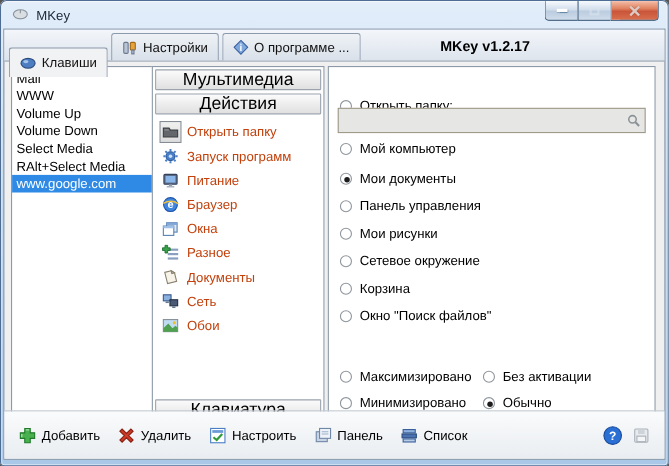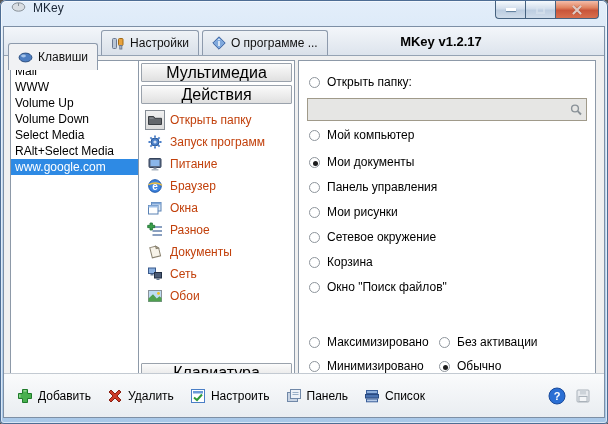--- a/index.html
+++ b/index.html
@@ -9,21 +9,21 @@
     position:relative; width:608px; height:424px; margin:0 auto;
     border-radius:6px 6px 4px 4px;
     background:linear-gradient(180deg,#e3eefa 0%,#c2d8ef 40%,#a9c8e8 100%);
     box-shadow: inset 0 0 0 1px #4d6d94, inset 0 0 0 2px rgba(255,255,255,.55);
     overflow:hidden;
   }
 
   
   .titlebar {
     position:absolute; top:1px; left:1px; right:1px; height:25px;
-    display:flex; gap:7px; padding-left:10px;
+    display:flex; align-items:center; gap:7px; padding-left:10px;
     font-size:12px; color:#1a2636;
   }
   .win-controls { position:absolute; top:1px; right:9px; display:flex; }
   .wbtn {
     width:30px; height:18px; border:1px solid #46627f; border-top:none;
     background:linear-gradient(#f6fafd,#d2deec 45%,#bccde0 55%,#cfdcea);
     display:flex; align-items:center; justify-content:center; cursor:default;
   }
   .wbtn.min { border-radius:0 0 0 4px; border-right:none; }
   .wbtn.max { border-right:none; }
@@ -284,21 +284,21 @@
           </span>
             <span>Обои</span>
         </div>
       </div>
 
       <div class="cat-btn bottom">Клавиатура</div>
     </div>
 
     <div class="panel right">
 
-      <div class="radio-row" style="top:14px; left:10px;">
+      <div class="radio-row" style="top:28px; left:10px;">
         <span class="radio"></span>
         <span>Открыть папку:</span>
       </div>
 
       <div class="path-input">
         <input type="text" value="" style="">
         <span class="mag">
           <svg width="14" height="14">
               <circle cx="6" cy="5.5" r="3.4" fill="none" stroke="#8a9298" stroke-width="1.4"></circle>
               <line x1="8.7" y1="8.2" x2="12" y2="11.5" stroke="#8a9298" stroke-width="1.9"></line>

